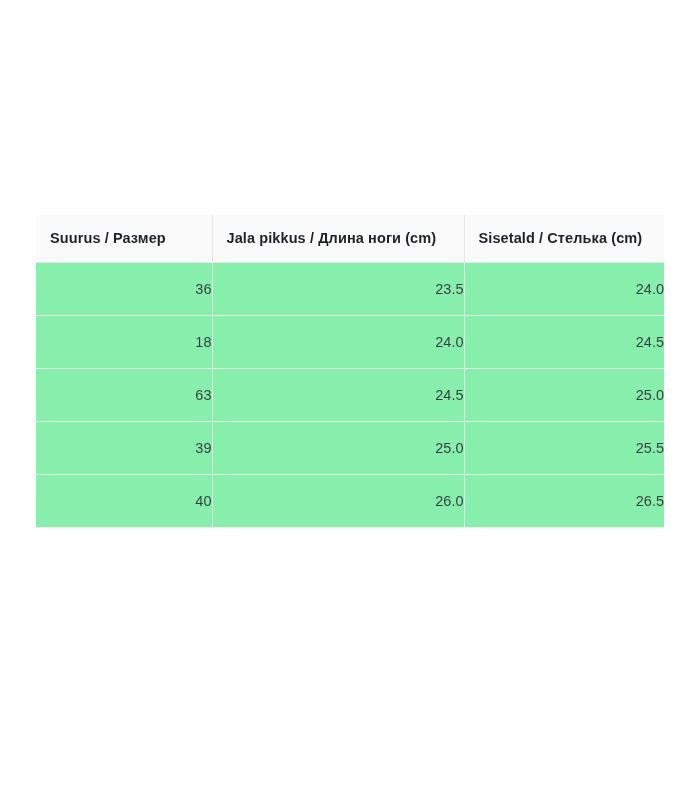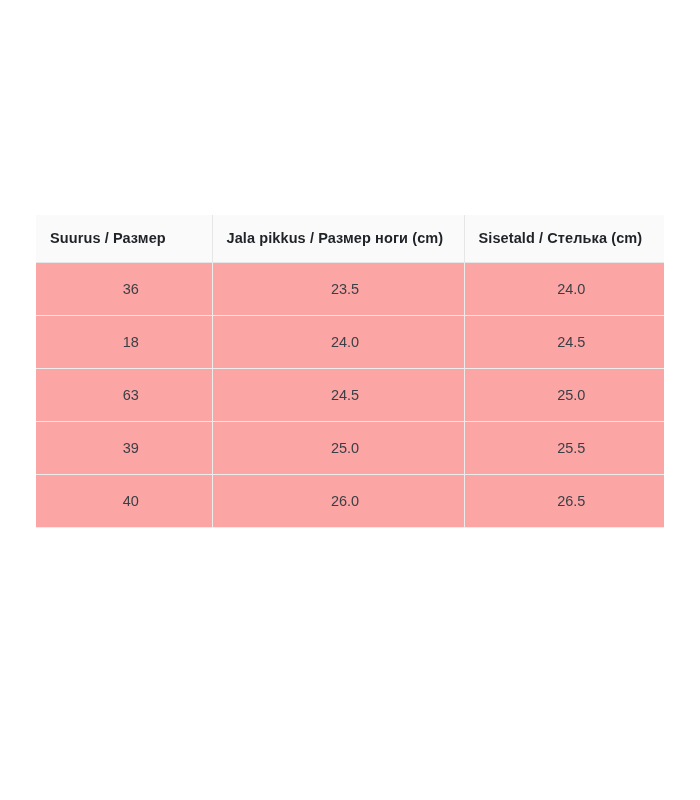--- a/index.html
+++ b/index.html
@@ -58,50 +58,50 @@
     letter-spacing: 0.1px;
     line-height: 1.2;
   }
   table.size-table thead th:last-child {
     border-right: none;
   }
 
   table.size-table tbody td {
     height: 53px;
     box-sizing: border-box;
-    text-align: center;
+    text-align: right;
     font-size: 14.5px;
     font-weight: normal;
     color: #3a3f45;
     padding: 0 0 0 14px;
     border-bottom: 1px solid #ececec;
     border-right: 1px solid #ececec;
     white-space: nowrap;
-    background: #fca5a5;
+    background: #86efac;
     vertical-align: middle;
   }
   table.size-table tbody td:last-child {
     border-right: none;
   }
 </style>
 </head>
 <body>
 
 <div class="page">
   <div class="table-viewport">
     <table class="size-table">
       <colgroup>
         <col class="col-size">
         <col class="col-length">
         <col class="col-insole">
       </colgroup>
       <thead>
         <tr>
           <th>Suurus / Размер</th>
-          <th>Jala pikkus / Размер ноги (cm)</th>
+          <th>Jala pikkus / Длина ноги (cm)</th>
           <th>Sisetald / Стелька (cm)</th>
         </tr>
       </thead>
       <tbody>
         <tr>
           <td>36</td>
           <td>23.5</td>
           <td>24.0</td>
         </tr>
         <tr>

